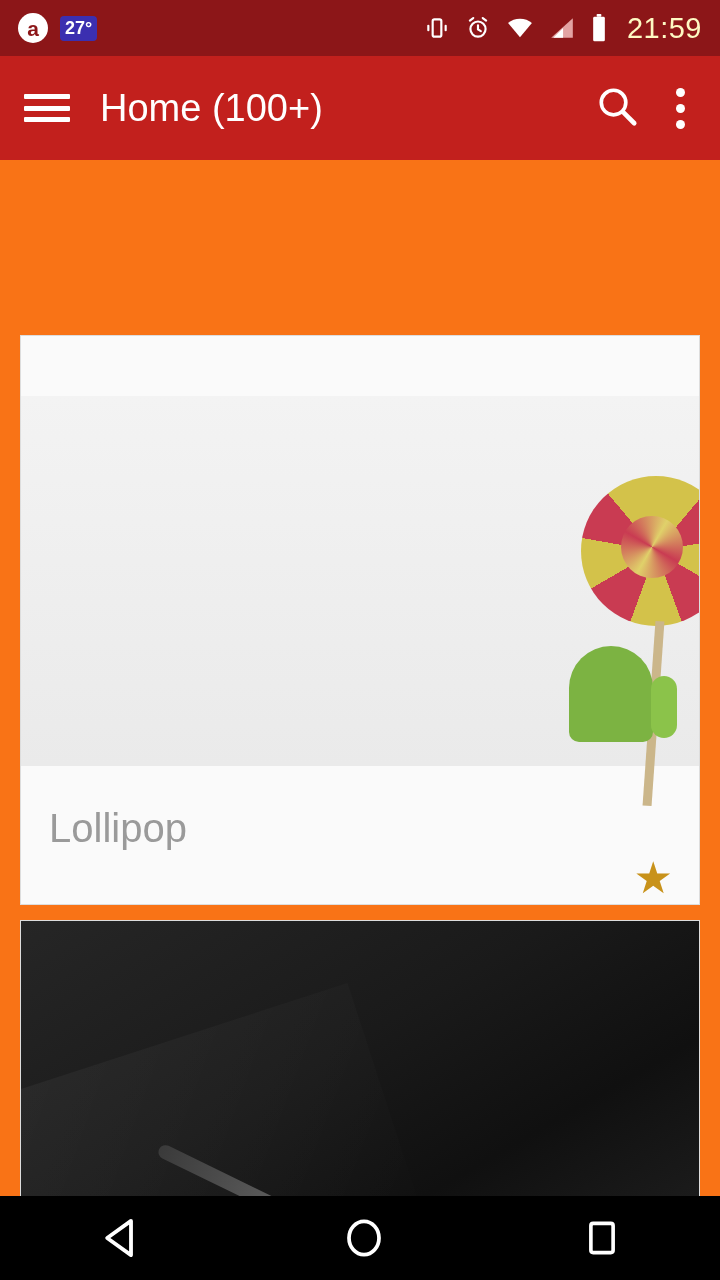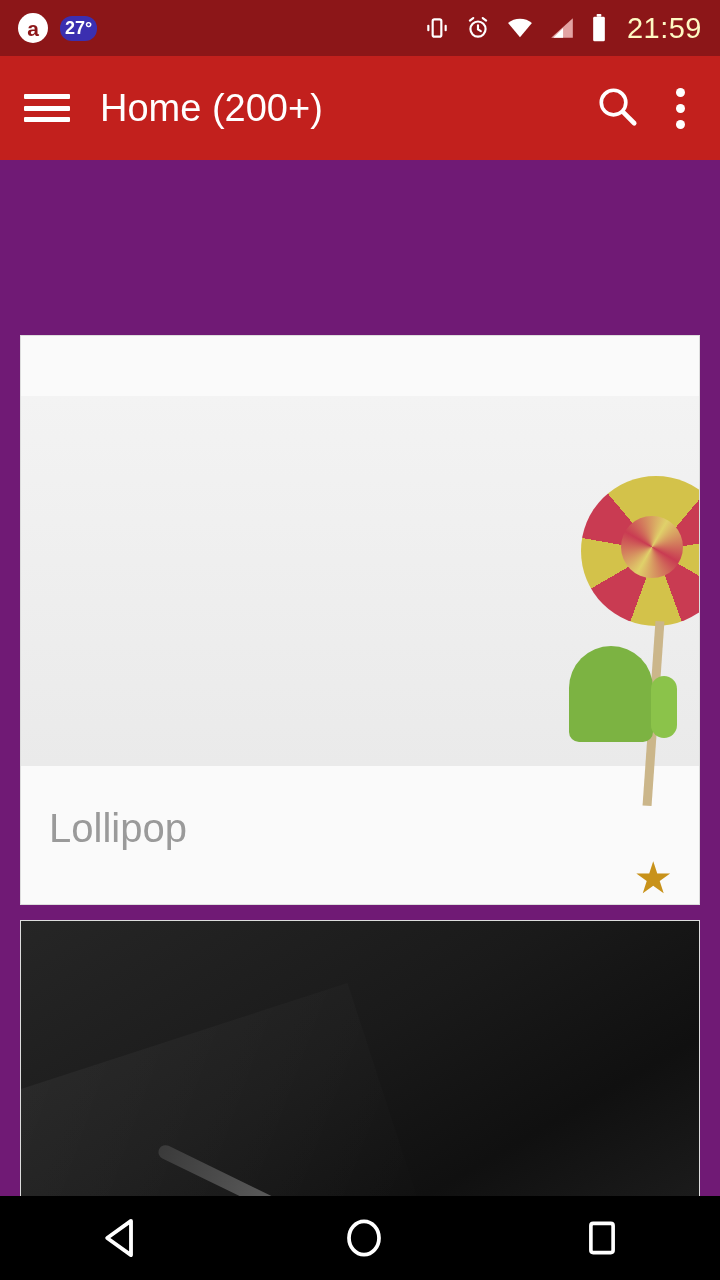--- a/index.html
+++ b/index.html
@@ -7,21 +7,21 @@
     width: 720px; height: 1280px;
     overflow: hidden;
     font-family: "Liberation Sans", sans-serif;
     background: #2b2b2b;
   }
   #screen { position: relative; width: 720px; height: 1280px; overflow: hidden; }
 
   
   .bg-app {
     position: absolute; inset: 0;
-    background: #701a75;
+    background: #f97316;
   }
   .bg-appbar {
     position: absolute; top: 0; left: 0; right: 0; height: 160px;
     background: #c2201d;
   }
   .bg-list {
     position: absolute; top: 160px; left: 0; right: 0; bottom: 1196px;
     background: #efefef;
   }
   .bg-card {
@@ -115,21 +115,21 @@
   .sb-appicon {
     width: 30px; height: 30px; border-radius: 50%;
     background: #fff;
     display: flex; align-items: center; justify-content: center;
     color: #8c1618; font-size: 21px; font-weight: bold;
     line-height: 1;
   }
   .sb-temp {
     background: #3b2fb0; color: #fff;
     font-size: 18px; font-weight: 600;
-    padding: 3px 5px 4px; border-radius: 12px;
+    padding: 3px 5px 4px; border-radius: 4px;
     line-height: 1;
   }
   .sb-right {
     margin-left: auto;
     display: flex; align-items: center; gap: 15px;
   }
   .sb-right svg { display: block; }
   .sb-time {
     color: #fef9c3; font-size: 29px; font-weight: 500;
     margin-left: 4px; letter-spacing: .5px;
@@ -253,21 +253,21 @@
       <span class="sb-time">21:59</span>
     </div>
   </div>
 
   <div class="appbar">
     <div class="hamburger">
       <span></span>
       <span></span>
       <span></span>
     </div>
-    <div class="appbar-title">Home (200+)</div>
+    <div class="appbar-title">Home (100+)</div>
     <div class="appbar-actions">
       <span>
         <svg width="46" height="46" viewBox="0 0 24 24" fill="none" stroke="#fff" stroke-width="1.9">
           <circle cx="10.2" cy="10.2" r="6.4"></circle>
           <path d="M15.1 15.1 21 21" stroke-linecap="round" stroke-width="2.4"></path>
         </svg>
       </span>
       <span class="overflow">
         <i></i>
         <i></i>

